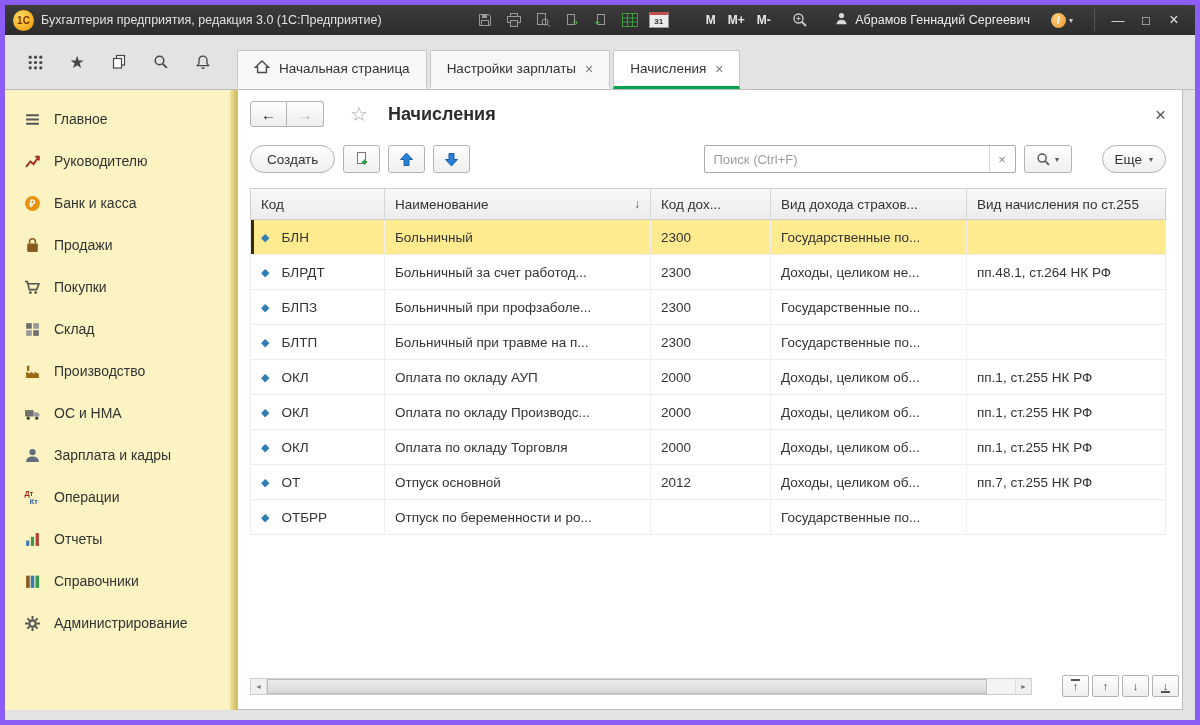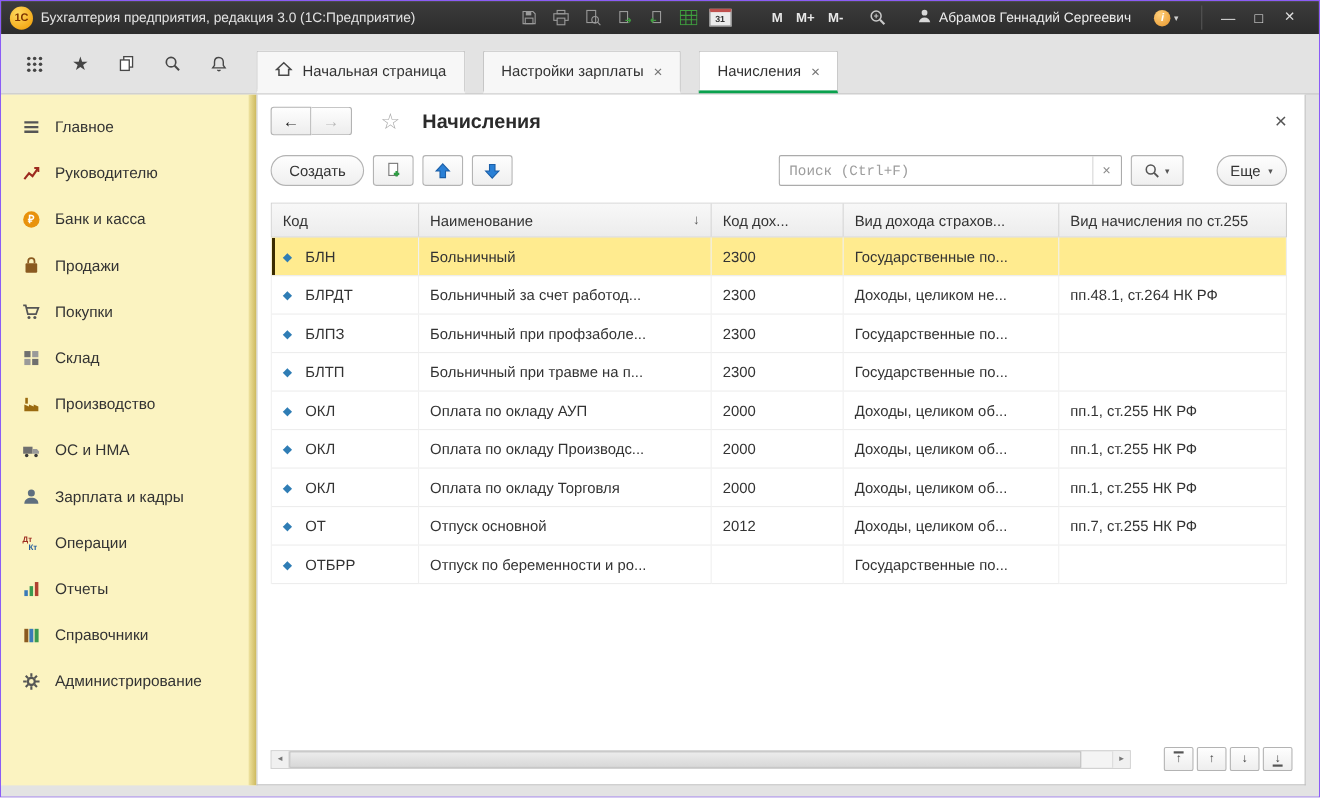--- a/index.html
+++ b/index.html
@@ -1,18 +1,18 @@
 <!DOCTYPE html>
 <html><head>
 <meta charset="utf-8">
 <style>
   * { margin:0; padding:0; box-sizing:border-box; }
   html,body { width:1200px; height:725px; overflow:hidden; }
   body { font-family:"Liberation Sans", sans-serif; font-size:13px; color:#333; background:#e8e8e8; }
-  .window { width:1200px; height:725px; display:flex; flex-direction:column; border:1px solid #8b5cf6; background:#e3e3e3; }
+  .window { width:1200px; height:725px; display:flex; flex-direction:column; border:5px solid #8b5cf6; background:#e3e3e3; }
 
   
   .titlebar { height:30px; flex:0 0 30px; background:linear-gradient(#3c3c3c,#2c2c2c); display:flex; align-items:center; padding:0 8px; color:#d9d9d9; gap:7px; }
   .logo { width:21px; height:21px; border-radius:50%; background:radial-gradient(circle at 35% 30%,#ffd95e,#ef9900); color:#7d3400; font-weight:bold; font-size:10px; display:flex; align-items:center; justify-content:center; flex:0 0 21px; }
   .tb-title { font-size:12.5px; color:#e2e2e2; white-space:nowrap; }
   .tb-icons { display:flex; align-items:center; gap:9px; margin-left:86px; }
   .tb-ibtn { width:20px; height:20px; display:flex; align-items:center; justify-content:center; cursor:default; }
   .cal { width:20px; height:16px; background:#ececec; border:1px solid #9a9a9a; border-top:3px solid #c0504d; color:#333; font-size:8px; font-weight:bold; display:flex; align-items:center; justify-content:center; }
   .tb-mem { display:flex; align-items:center; gap:4px; margin-left:26px; }
   .membtn { background:none; border:none; color:#e8e8e8; font-weight:bold; font-size:12px; padding:2px 4px; font-family:inherit; }
@@ -22,21 +22,21 @@
   .info-circ { width:15px; height:15px; border-radius:50%; background:radial-gradient(circle at 35% 30%,#ffcf7a,#e8962c); color:#fff; font-weight:bold; font-size:10px; font-style:italic; display:flex; align-items:center; justify-content:center; }
   .caret { font-size:8px; color:#cfcfcf; }
   .win-controls { display:flex; align-items:center; gap:2px; margin-left:14px; border-left:1px solid #555; padding-left:10px; }
   .winbtn { width:26px; height:22px; display:flex; align-items:center; justify-content:center; color:#e0e0e0; font-size:13px; background:none; border:none; font-family:inherit; }
   .winbtn.close { font-size:16px; }
 
   
   .tabbar { height:55px; flex:0 0 55px; background:#e3e3e3; display:flex; align-items:flex-end; border-bottom:1px solid #bdbdbd; }
   .tab-tools { align-self:center; width:232px; flex:0 0 232px; display:flex; align-items:center; justify-content:space-between; padding:0 22px 0 18px; }
   .ttool { width:24px; height:24px; display:flex; align-items:center; justify-content:center; background:none; border:none; color:#454545; font-size:17px; font-family:inherit; }
-  .tabs { display:flex; align-items:flex-end; gap:16px; }
+  .tabs { display:flex; align-items:flex-end; gap:3px; }
   .tab { height:39px; display:flex; align-items:center; gap:9px; padding:0 16px; background:#f7f7f7; border:1px solid #c6c6c6; border-bottom:3px solid transparent; font-size:13.5px; color:#333; border-radius:2px 2px 0 0; white-space:nowrap; }
   .tab.active { background:#fff; border-bottom-color:#0aa14e; }
   .tab-x { color:#777; font-size:14px; line-height:1; }
 
   
   .app-body { flex:1; display:flex; background:#e3e3e3; padding:0 12px 10px 0; min-height:0; }
   .sidebar { width:232px; flex:0 0 232px; background:#fbf3c1; padding-top:8px; position:relative; overflow:hidden; }
   .sidebar::after { content:""; position:absolute; top:0; right:0; bottom:0; width:7px; background:linear-gradient(to right,#efe3a0,#cdb95e); }
   .side-item { height:42px; display:flex; align-items:center; gap:13px; padding-left:18px; cursor:default; }
   .side-ico { width:18px; display:flex; align-items:center; justify-content:center; }
@@ -51,21 +51,21 @@
   .hist.back { border-radius:3px 0 0 3px; color:#222; }
   .hist.fwd { border-radius:0 3px 3px 0; border-left:none; color:#b9b9b9; }
   .fav-star { color:#a8a8a8; font-size:20px; margin:0 20px 0 26px; }
   .page-title { font-size:18px; font-weight:bold; color:#2b2b2b; }
   .page-close { margin-left:auto; color:#555; font-size:19px; line-height:1; }
 
   
   .toolbar { height:42px; flex:0 0 42px; display:flex; align-items:center; padding:0 16px 0 12px; gap:8px; }
   .btn { height:28px; padding:0 16px; background:linear-gradient(#fefefe,#efefef); border:1px solid #b3b3b3; border-radius:14px; font-size:13.5px; color:#333; font-family:inherit; display:flex; align-items:center; gap:7px; }
   .ibtn { width:37px; height:28px; background:linear-gradient(#fefefe,#efefef); border:1px solid #b3b3b3; border-radius:3px; display:flex; align-items:center; justify-content:center; gap:4px; font-family:inherit; }
-  .searchbox { margin-left:auto; width:312px; height:28px; border:1px solid #ababab; border-radius:2px; background:#fff; display:flex; align-items:center;font-family:Liberation Mono, monospace; }
+  .searchbox { margin-left:auto; width:312px; height:28px; border:1px solid #ababab; border-radius:2px; background:#fff; display:flex; align-items:center; }
   .searchbox input { flex:1; border:none; outline:none; padding:0 9px; font-size:13px; font-family:inherit; color:#444; min-width:0; }
   .searchbox input::placeholder { color:#9d9d9d; }
   .s-clear { width:26px; height:100%; display:flex; align-items:center; justify-content:center; border-left:1px solid #d6d6d6; color:#8a8a8a; font-size:13px; }
   .srch-opt { width:48px; }
   .more-btn { margin-left:22px; padding:0 12px; }
   .caret-d { font-size:8px; color:#555; }
 
   
   .tablewrap { flex:1; display:flex; flex-direction:column; margin:8px 16px 0 12px; min-height:0; overflow:hidden; }
   .thead, .trow { display:grid; grid-template-columns:134px 266px 120px 196px 1fr; }

